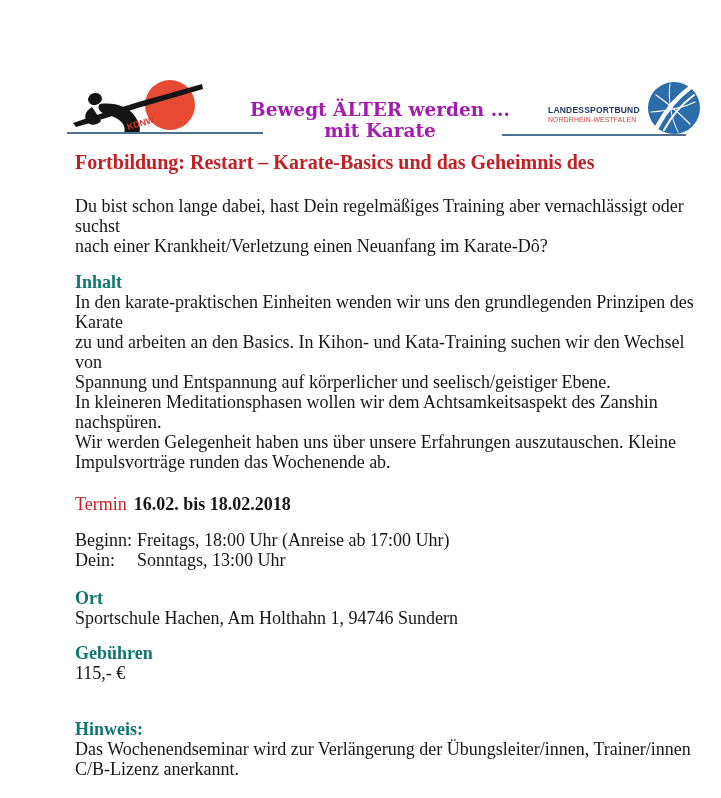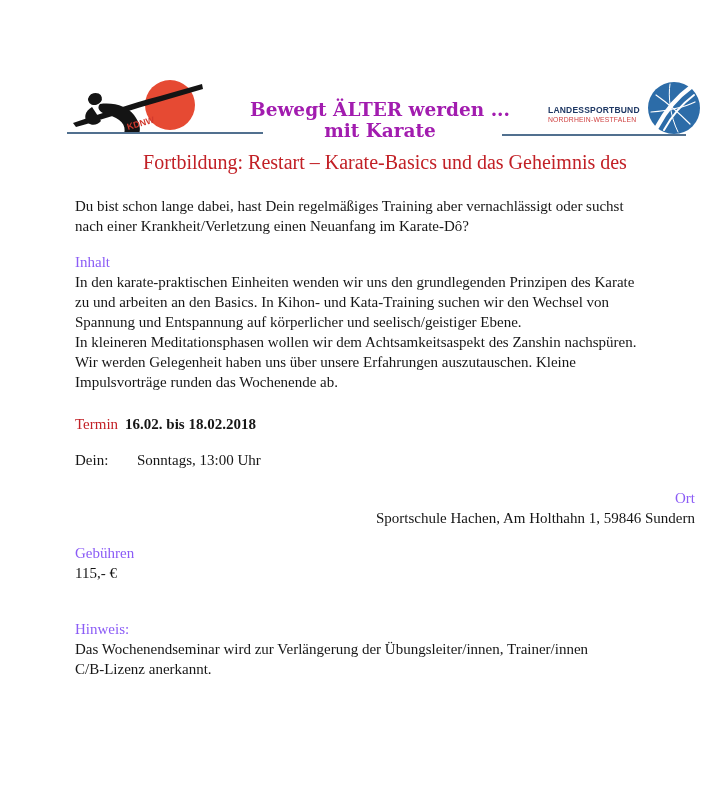--- a/index.html
+++ b/index.html
@@ -30,42 +30,41 @@
   .lsb-globe { margin-left: 8px; }
   .rule { position: absolute; height: 2px; background: #51708f; }
   .rule-left  { left: 67px;  top: 132px; width: 196px; }
   .rule-right { left: 502px; top: 134px; width: 184px; }
 
   
   .content { position: absolute; left: 75px; top: 150px; width: 620px; }
   .title {
     margin: 0;
     font-size: 20px;
-    font-weight: normal;
+    font-weight: bold;
     line-height: 24px;
     color: #c22026;
-    text-align: center;
   }
   .title-line2 { display: block; margin-left: 115px; }
   .body, .heading, .line {
-    font-size: 15px;
+    font-size: 18px;
     line-height: 20px;
     margin: 0;
   }
   .body { white-space: pre-line; }
-  .heading { color: #8b5cf6; }
+  .heading { color: #0f766e; font-weight: bold; }
   .intro { margin-top: 22px; }
   .sec-inhalt { margin-top: 16px; }
   .termin-line { margin-top: 22px; }
   .termin-label { color: #c22026; margin-right: 7px; }
   .termin-value { font-weight: bold; }
   .schedule { margin-top: 16px; }
   .sched-label { display: inline-block; width: 62px; }
   .sec-anmeldeschluss { margin-top: 12px; }
-  .sec-ort { margin-top: 18px; text-align: right; }
+  .sec-ort { margin-top: 18px; }
   .sec-gebuehren { margin-top: 15px; }
   .sec-hinweis { margin-top: 36px; }
 </style>
 </head>
 <body>
 
 <div class="page">
 
   <div>
 
@@ -123,28 +122,31 @@
 Wir werden Gelegenheit haben uns über unsere Erfahrungen auszutauschen. Kleine
 Impulsvorträge runden das Wochenende ab.</p>
     </div>
 
     <p class="line termin-line">
       <span class="termin-label">Termin</span><span class="termin-value">16.02. bis 18.02.2018</span>
     </p>
 
     <div class="schedule">
       <p class="line">
+        <span class="sched-label">Beginn:</span><span>Freitags, 18:00 Uhr (Anreise ab 17:00 Uhr)</span>
+      </p>
+      <p class="line">
         <span class="sched-label">Dein:</span><span>Sonntags, 13:00 Uhr</span>
       </p>
     </div>
 
 
     <div class="sec-ort">
       <div class="heading">Ort</div>
-      <p class="body">Sportschule Hachen, Am Holthahn 1, 59846 Sundern</p>
+      <p class="body">Sportschule Hachen, Am Holthahn 1, 94746 Sundern</p>
     </div>
 
     <div class="sec-gebuehren">
       <div class="heading">Gebühren</div>
       <p class="body">115,- €</p>
     </div>
 
     <div class="sec-hinweis">
       <div class="heading">Hinweis:</div>
       <p class="body">Das Wochenendseminar wird zur Verlängerung der Übungsleiter/innen, Trainer/innen

